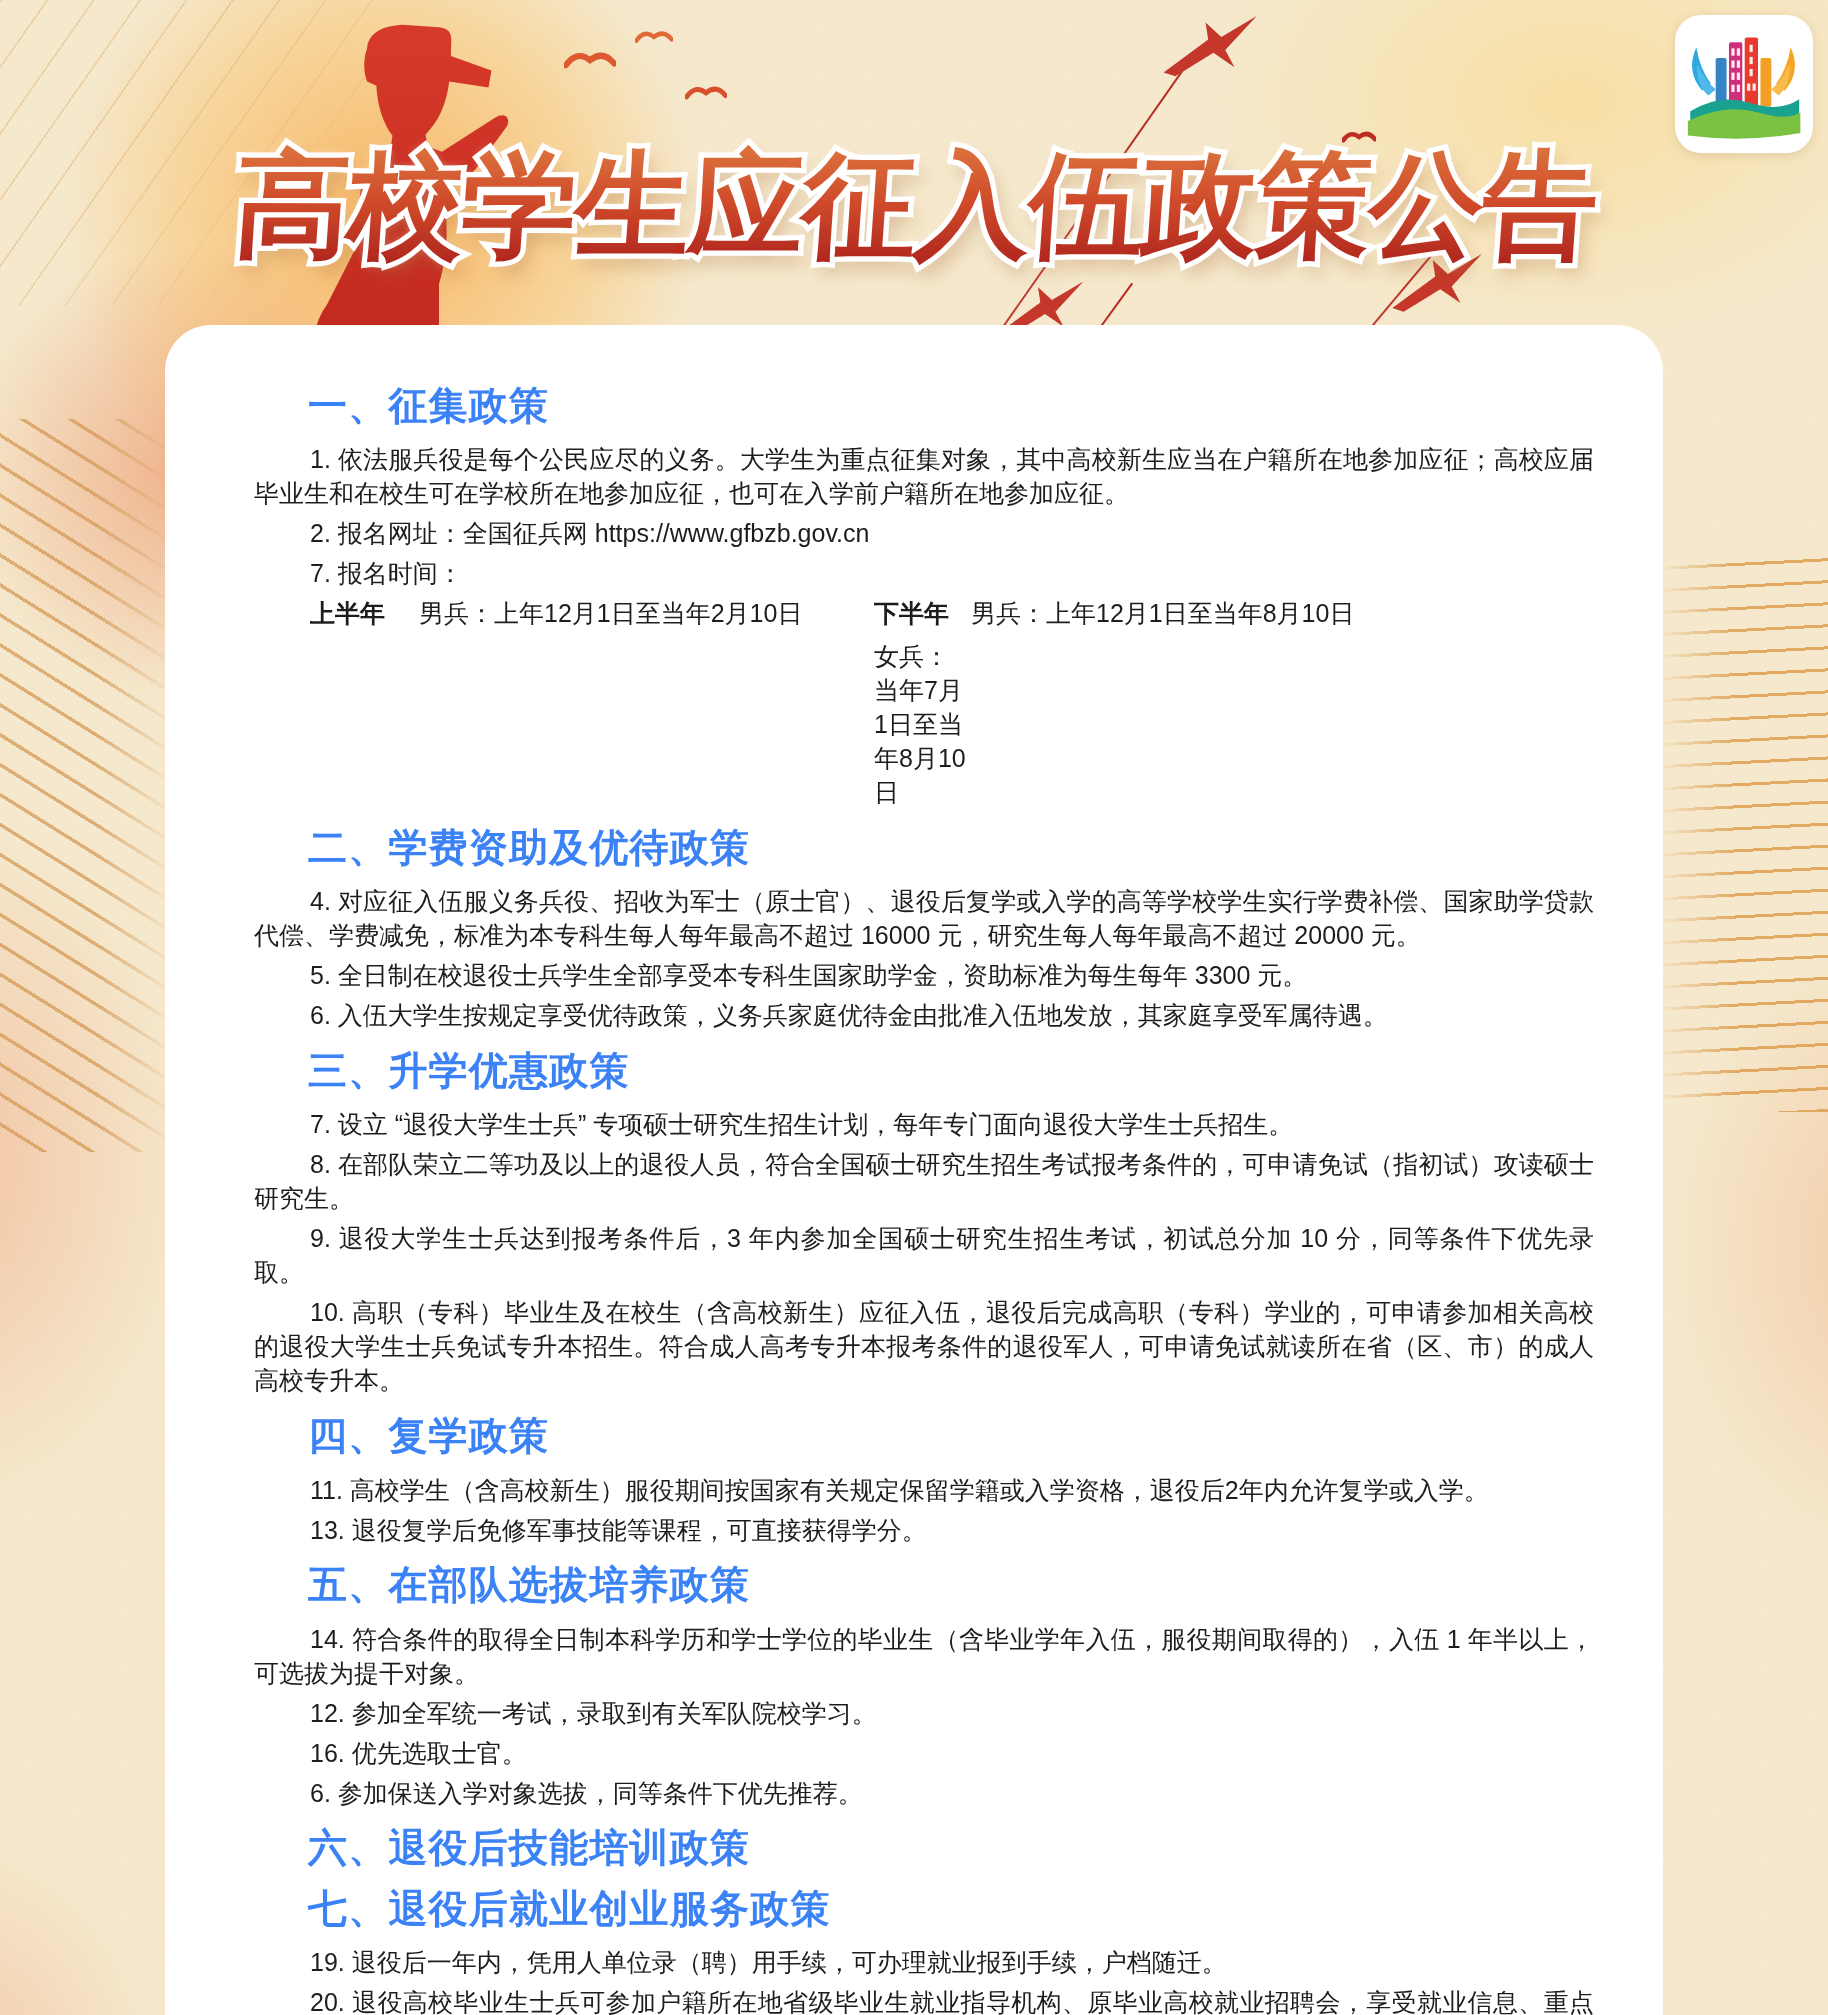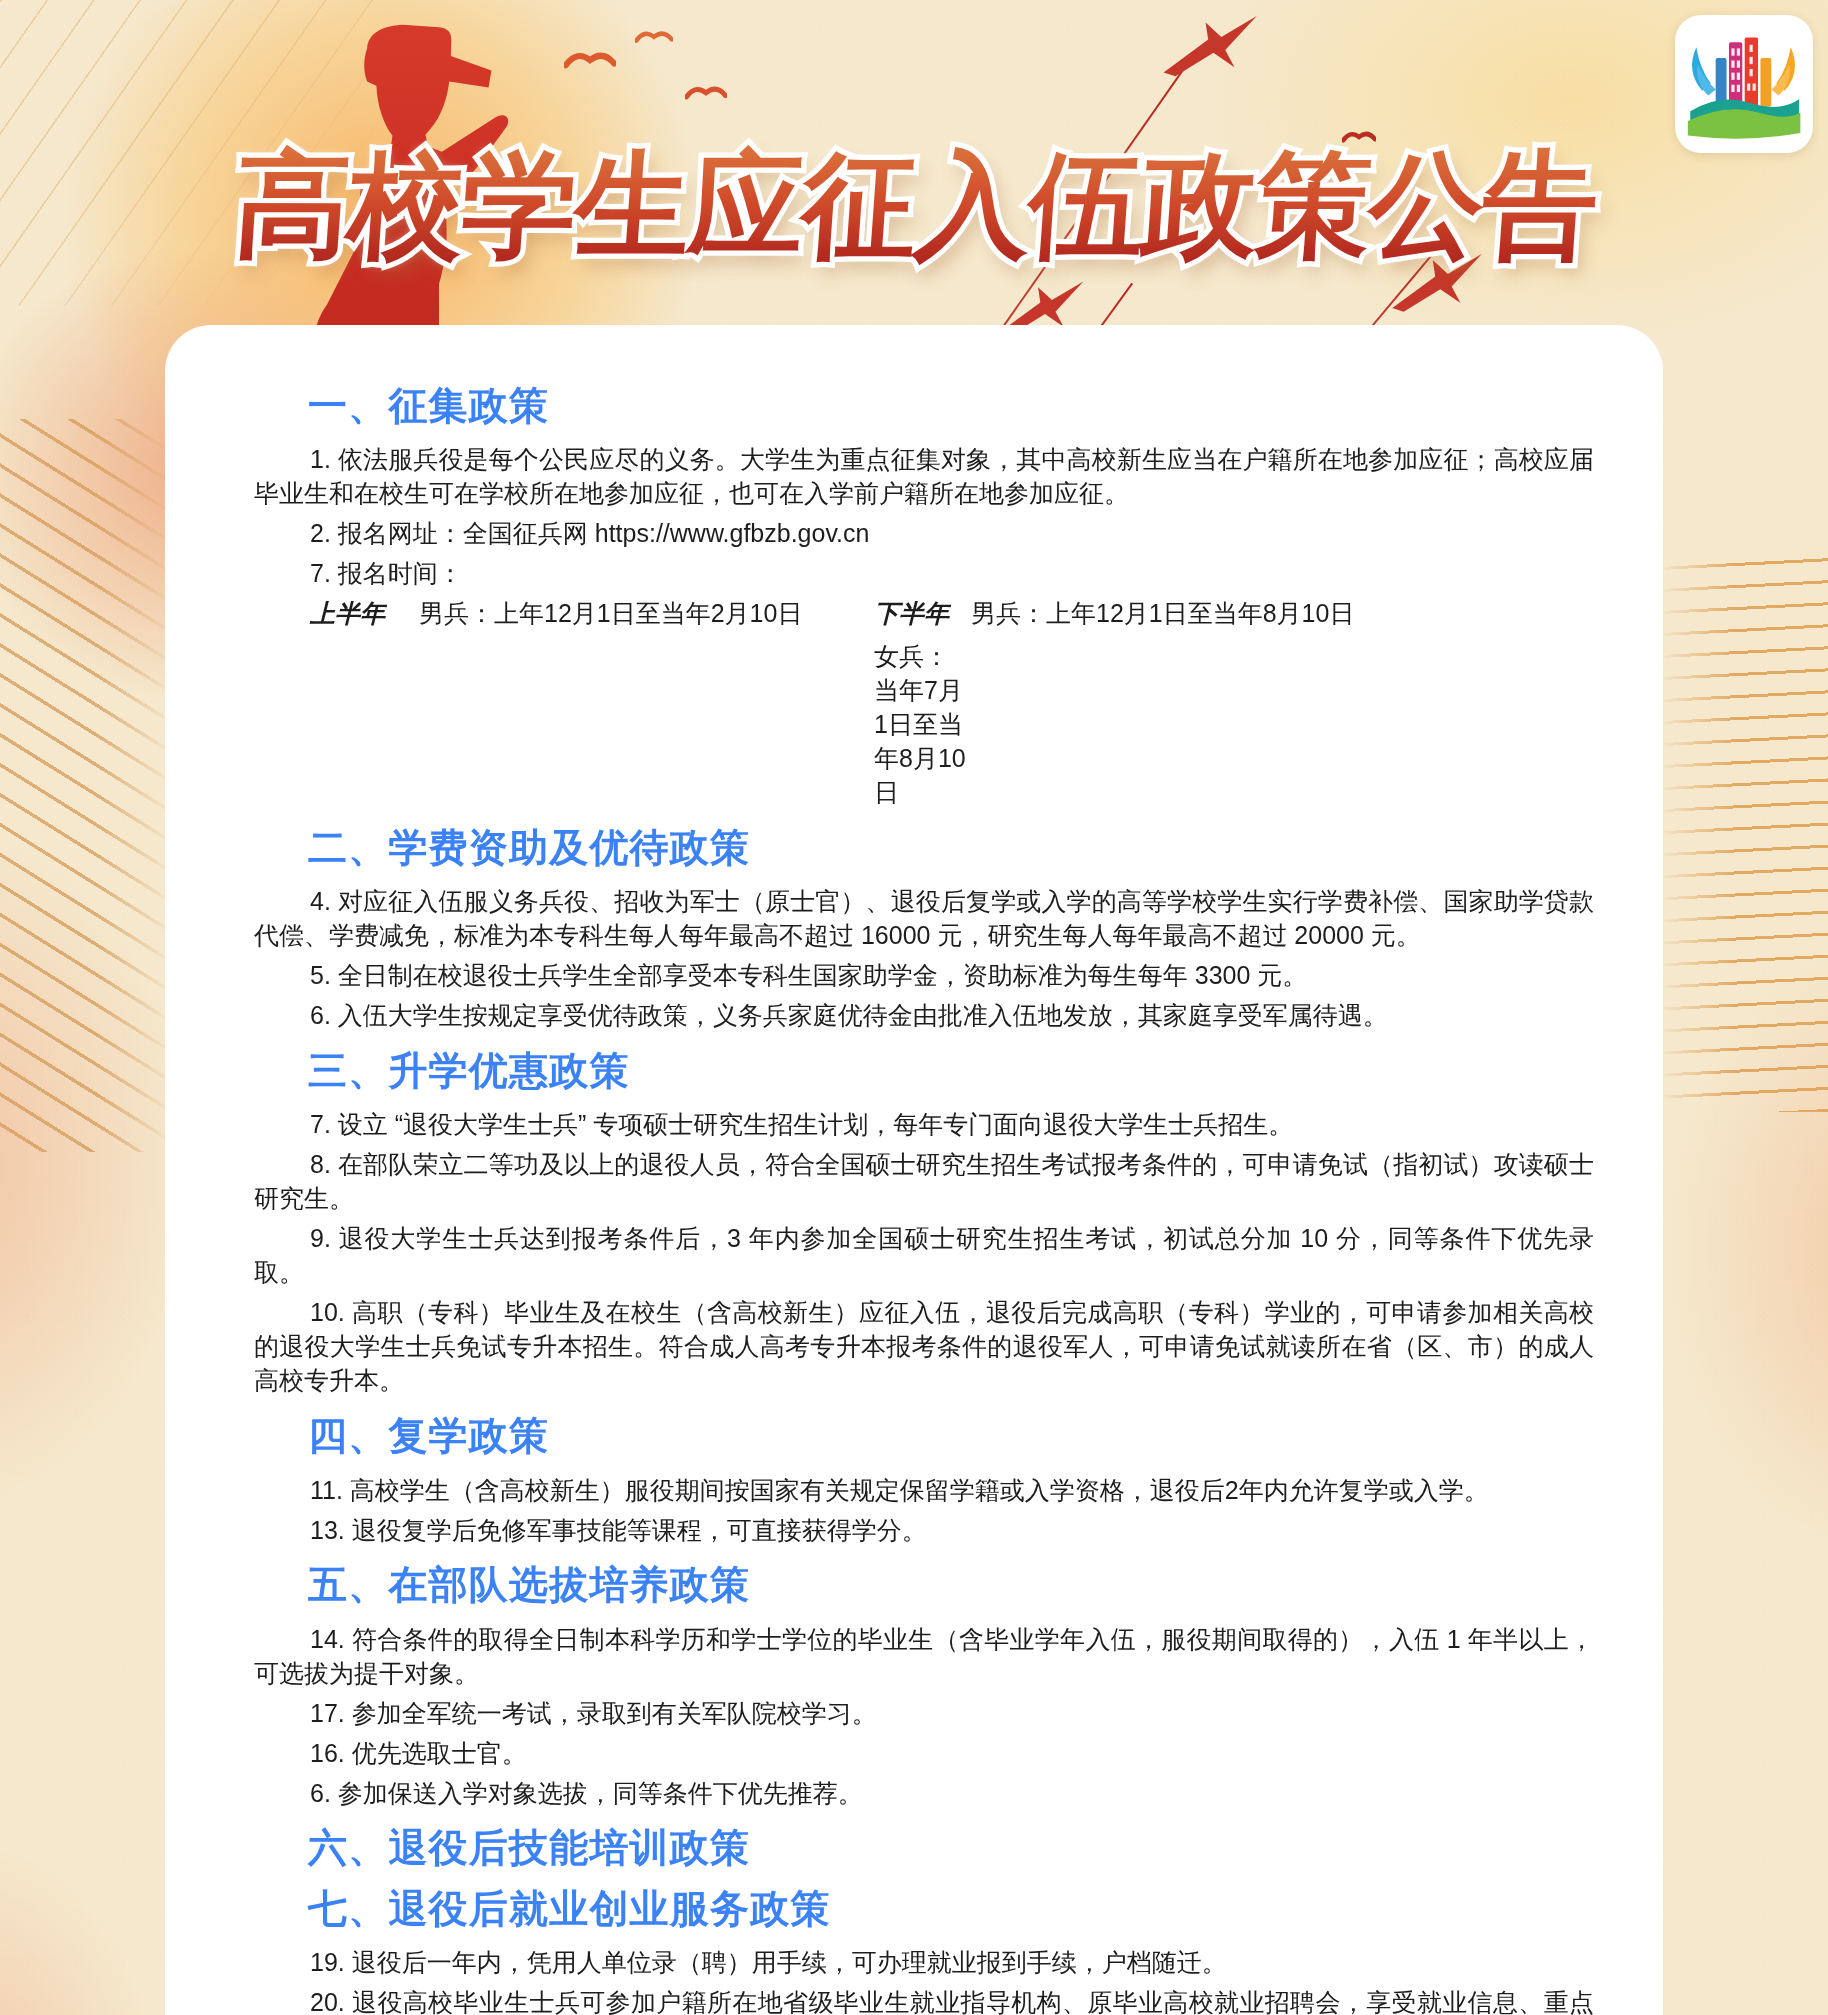--- a/index.html
+++ b/index.html
@@ -115,21 +115,21 @@
   .sec:first-child .sec-h{margin-top:0;}
   .item{
     font-size:25px;line-height:34px;color:#1d1d1d;
     text-align:justify;text-indent:56px;margin:0 0 6px 0;
   }
   .schedule{
     display:grid;grid-template-columns:109px 455px 97px auto;
     margin:2.4px 0 6.4px 56px;row-gap:8.9px;
     font-size:25px;line-height:34px;color:#1d1d1d;
   }
-  .schedule .lbl{font-weight:700;font-style:italic;}
+  .schedule .lbl{font-weight:700;}
 </style>
 </head>
 <body>
 
 <div class="poster">
 
   <div class="bg"></div>
   <div class="sun"></div>
   <div class="sun2"></div>
   <div class="streaks-topleft"></div>
@@ -247,21 +247,21 @@
 
     <div class="sec">
       <h2 class="sec-h">四、复学政策</h2>
       <p class="item">11. 高校学生（含高校新生）服役期间按国家有关规定保留学籍或入学资格，退役后2年内允许复学或入学。</p>
       <p class="item">13. 退役复学后免修军事技能等课程，可直接获得学分。</p>
     </div>
 
     <div class="sec">
       <h2 class="sec-h">五、在部队选拔培养政策</h2>
       <p class="item">14. 符合条件的取得全日制本科学历和学士学位的毕业生（含毕业学年入伍，服役期间取得的），入伍 1 年半以上，可选拔为提干对象。</p>
-      <p class="item">17. 参加全军统一考试，录取到有关军队院校学习。</p>
+      <p class="item">12. 参加全军统一考试，录取到有关军队院校学习。</p>
       <p class="item">16. 优先选取士官。</p>
       <p class="item">6. 参加保送入学对象选拔，同等条件下优先推荐。</p>
     </div>
 
     <div class="sec">
       <h2 class="sec-h">六、退役后技能培训政策</h2>
     </div>
 
     <div class="sec">
       <h2 class="sec-h">七、退役后就业创业服务政策</h2>

